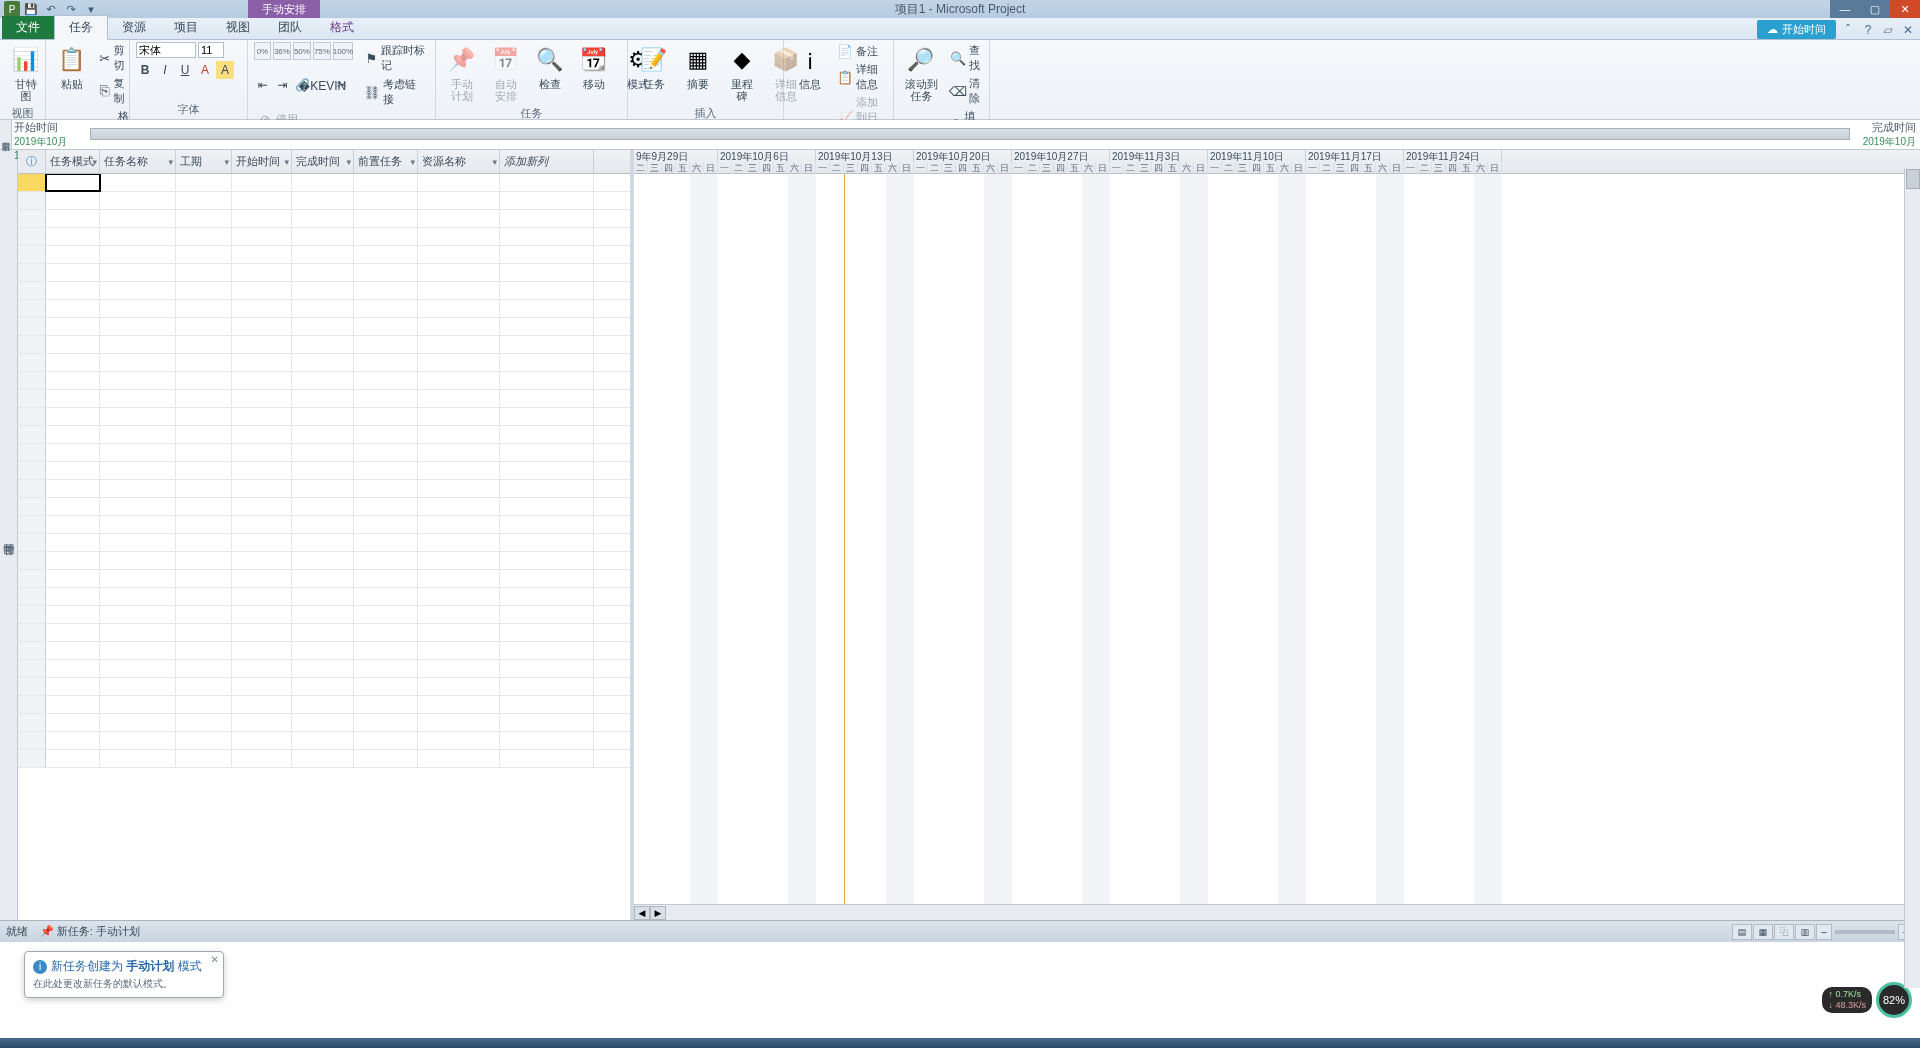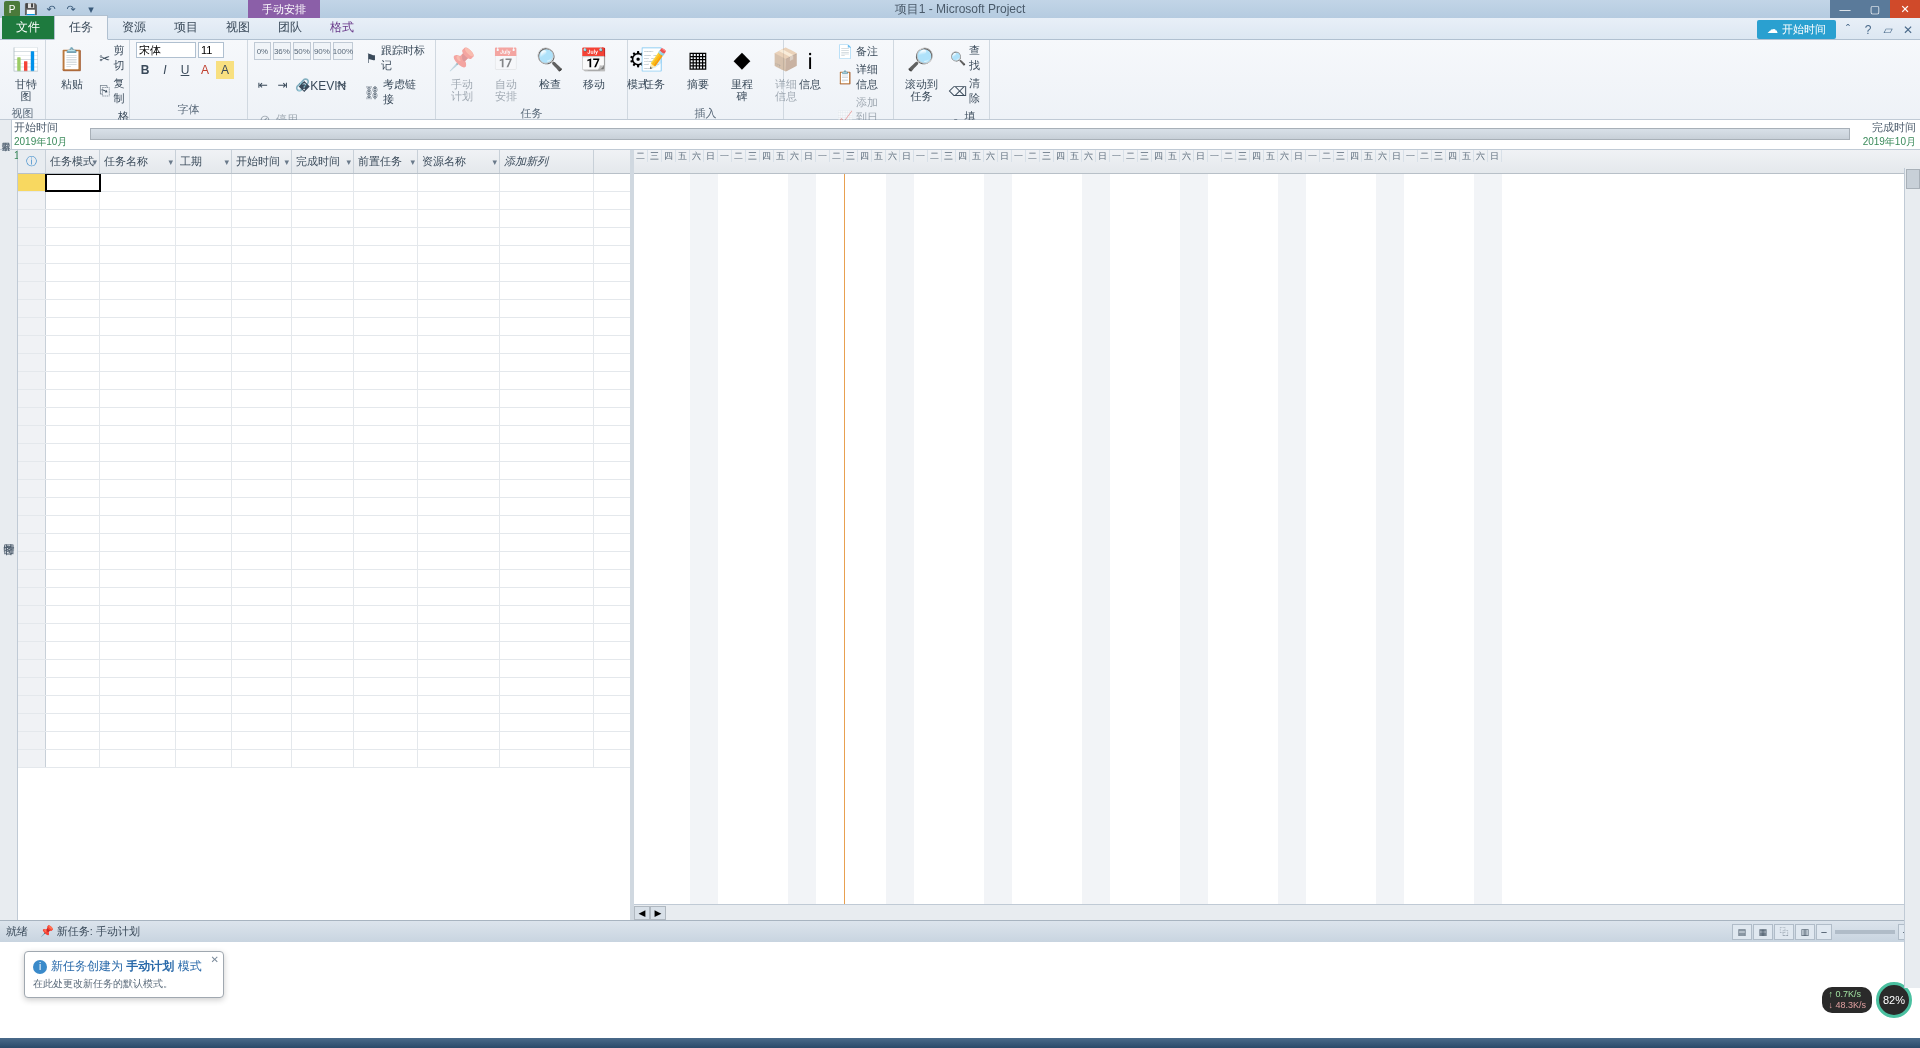--- a/index.html
+++ b/index.html
@@ -212,21 +212,21 @@
     </div>
     <div class="group-label">字体</div>
   </div>
 
   <div class="ribbon-group" style="width:188px">
     <div class="group-body" style="flex-direction:column;gap:2px">
       <div class="fmt-row">
         <div class="pct-box">0%</div>
         <div class="pct-box">36%</div>
         <div class="pct-box">50%</div>
-        <div class="pct-box">90%</div>
+        <div class="pct-box">75%</div>
         <div class="pct-box">100%</div>
         <div style="width:6px"></div>
         <div class="small-btn">
             <span class="ico">⚑</span>
             <span>跟踪时标记</span>
           </div>
       </div>
       <div class="fmt-row">
         <div class="fmt-btn">⇤</div>
         <div class="fmt-btn">⇥</div>
@@ -762,20 +762,31 @@
           <div class="cell" style="width: 62px;"></div>
           <div class="cell" style="width: 64px;"></div>
           <div class="cell" style="width: 82px;"></div>
           <div class="cell" style="width: 94px;"></div>
         </div>
       </div>
   </div>
 
   <div class="gantt-pane">
     <div class="gantt-header">
+      <div class="week-row" id="week-row">
+          <div class="week-cell" style="width: 84px;">9年9月29日</div>
+          <div class="week-cell" style="width: 98px;">2019年10月6日</div>
+          <div class="week-cell" style="width: 98px;">2019年10月13日</div>
+          <div class="week-cell" style="width: 98px;">2019年10月20日</div>
+          <div class="week-cell" style="width: 98px;">2019年10月27日</div>
+          <div class="week-cell" style="width: 98px;">2019年11月3日</div>
+          <div class="week-cell" style="width: 98px;">2019年11月10日</div>
+          <div class="week-cell" style="width: 98px;">2019年11月17日</div>
+          <div class="week-cell" style="width: 98px;">2019年11月24日</div>
+        </div>
       <div class="day-row" id="day-row">
           <div class="day-cell" style="width: 14px;">二</div>
           <div class="day-cell" style="width: 14px;">三</div>
           <div class="day-cell" style="width: 14px;">四</div>
           <div class="day-cell" style="width: 14px;">五</div>
           <div class="day-cell" style="width: 14px;">六</div>
           <div class="day-cell" style="width: 14px;">日</div>
           <div class="day-cell" style="width: 14px;">一</div>
           <div class="day-cell" style="width: 14px;">二</div>
           <div class="day-cell" style="width: 14px;">三</div>

